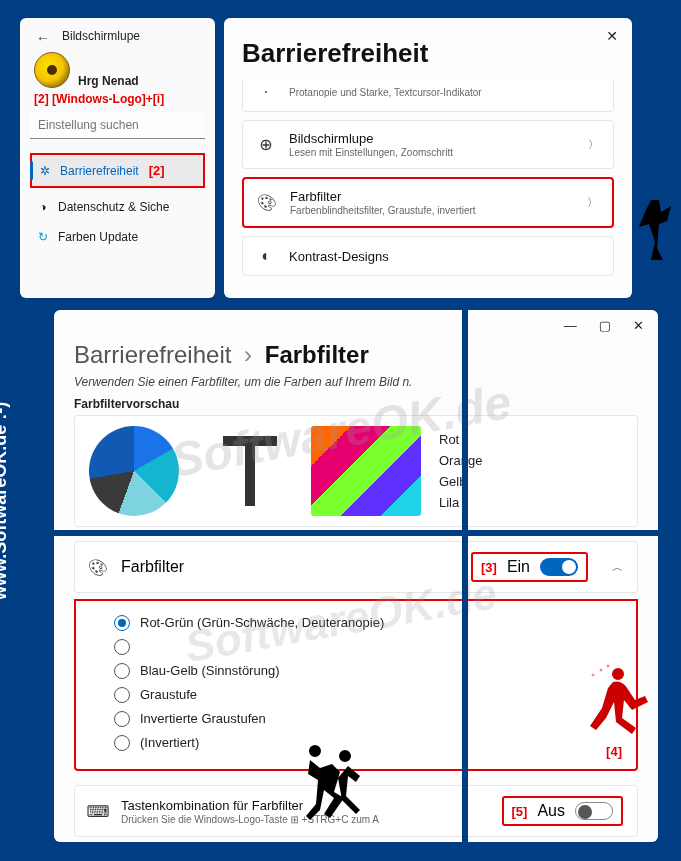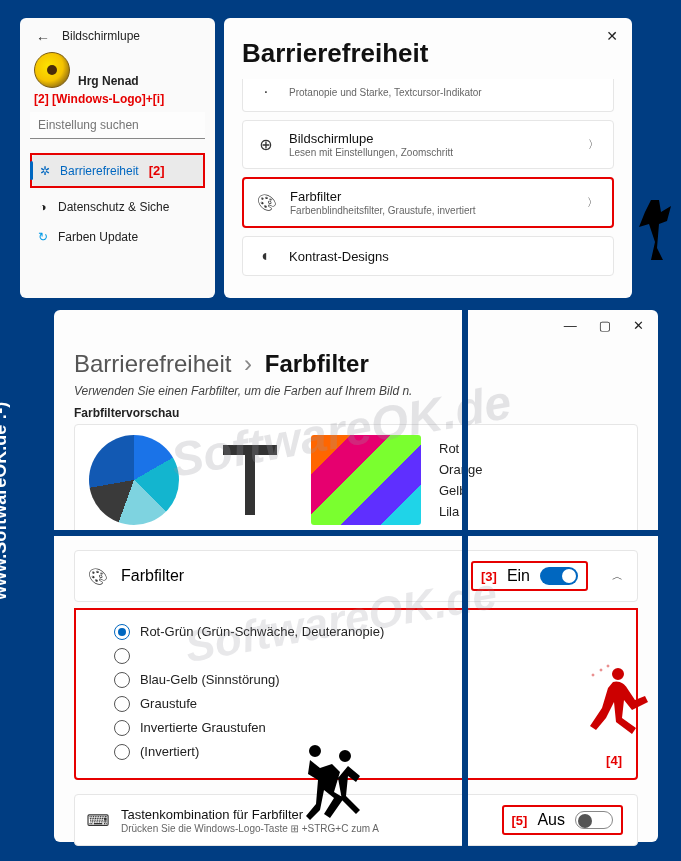--- a/index.html
+++ b/index.html
@@ -36,21 +36,21 @@
     .card-txt { flex: 1; }
     .card-title { font-size: 13px; color: #111; }
     .card-sub { font-size: 10px; color: #666; margin-top: 1px; }
     .card-chev { color: #444; font-size: 11px; }
     .card-icon { width: 18px; height: 18px; display:flex; align-items:center; justify-content:center; color:#333; font-size: 16px; }
     
     
     .bottom-win { position: absolute; left: 54px; top: 310px; width: 604px; height: 532px; background: #fdfdfd; border-radius: 6px; padding: 14px 20px; }
     .win-ctrls { position: absolute; right: 14px; top: 8px; display: flex; gap: 22px; font-size: 13px; color: #222; }
     .win-ctrl { cursor: pointer; }
-    .breadcrumb { font-size: 24px; font-weight: 600; color: #111; margin: 26px 0 6px; }
+    .breadcrumb { font-size: 24px; font-weight: 600; color: #111; margin: 17px 0 6px; }
     .breadcrumb .bc-first { color: #555; font-weight: 500; }
     .breadcrumb .bc-sep { color: #888; margin: 0 6px; font-weight: 400; }
     .bc-sub { font-size: 12px; color: #444; margin-bottom: 8px; font-style: italic; }
     .preview-label { font-size: 12px; color: #222; font-weight: 600; margin-bottom: 4px; }
     .preview-box { border: 1px solid #e6e6e6; border-radius: 4px; padding: 10px 14px; display: flex; align-items: center; gap: 18px; background: #fff; margin-bottom: 14px; }
     .pie { width: 90px; height: 90px; border-radius: 50%; background: conic-gradient(#1a73e8 0 60deg, #13b5cf 60deg 135deg, #7ed3e0 135deg 200deg, #3a3a3a 200deg 260deg, #1259b3 260deg 360deg); }
     .t-shape { width: 10px; height: 70px; background: #333; position:relative;}
     .t-shape::before{content:'';position:absolute;top:0;left:-22px;width:54px;height:10px;background:#333;}
     .flower-box { width: 110px; height: 90px; background: linear-gradient(135deg,#ff6600 0 20%, #e6006f 20% 40%, #7aff2f 40% 60%, #5f2fff 60% 80%, #1fd4e8 80% 100%); border-radius: 3px; }
     .color-list { display: flex; flex-direction: column; gap: 6px; font-size: 13px; color: #222; }

